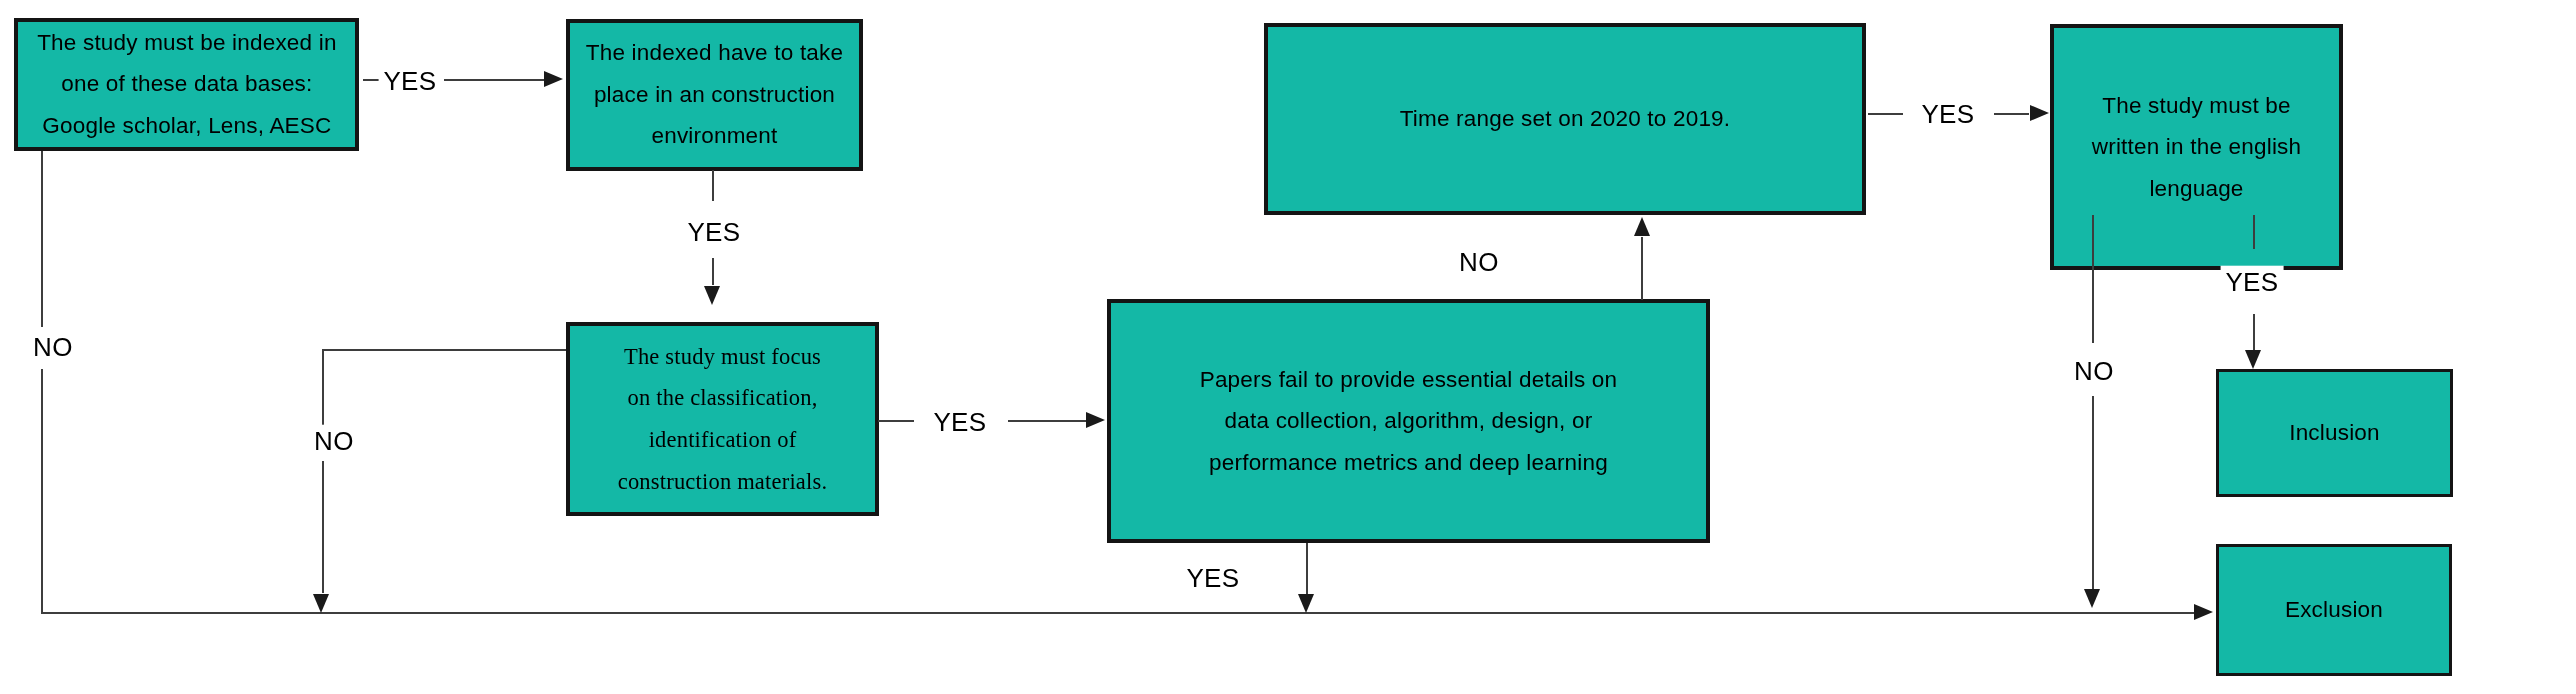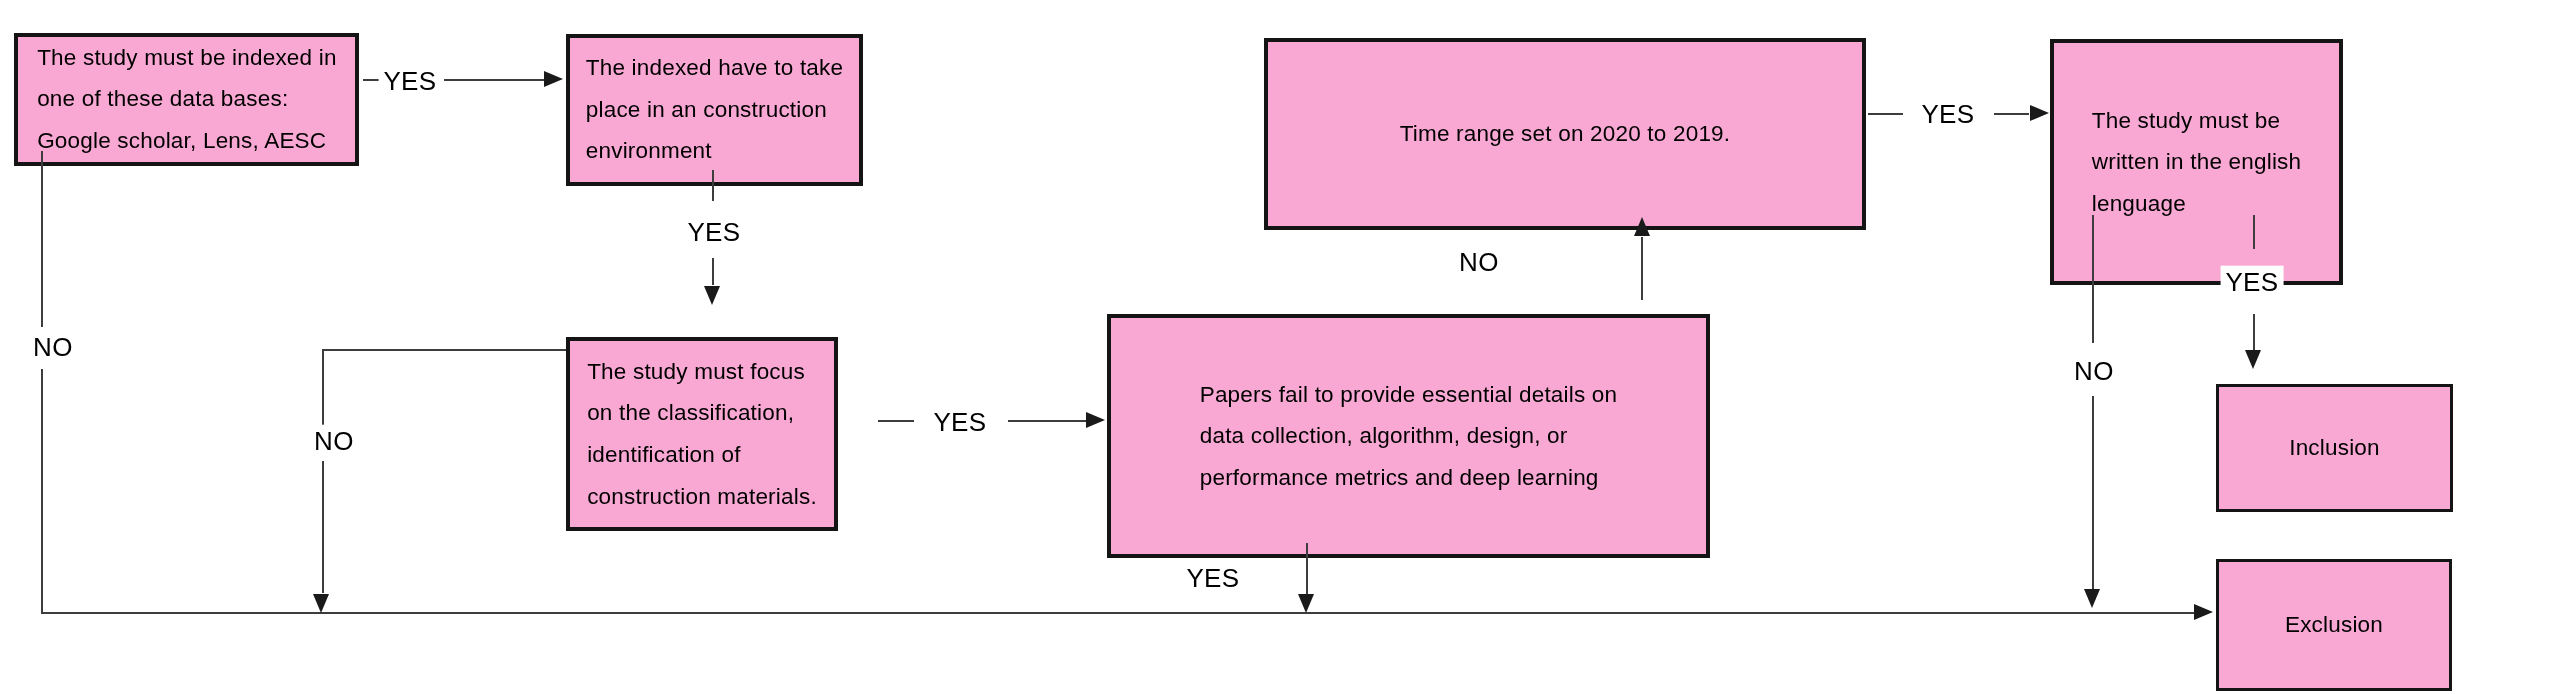--- a/index.html
+++ b/index.html
@@ -7,28 +7,27 @@
     position:relative;
     width:2576px;height:695px;
     background:#ffffff;
     font-family:"Liberation Sans", sans-serif;
     color:#000;
   }
   .node{
     position:absolute;
     box-sizing:border-box;
     border:4px solid #141414;
-    background:#f9a8d4;
+    background:#14b8a6;
     display:flex;align-items:center;justify-content:center;
-    text-align:left;
+    text-align:center;
     font-size:22.5px;
     line-height:1.85;
     white-space:pre-line;
     letter-spacing:0.2px;
-    margin-top:15px;
   }
   .node.thin{border-width:3.2px;}
   .h-line,.v-line{position:absolute;background:#3d3d3d;}
   .h-line{height:2.4px;}
   .v-line{width:2.4px;}
   .edge-label{
     position:absolute;
     transform:translate(-50%,-50%);
     background:#ffffff;
     padding:0.8px 4.8px;
@@ -47,21 +46,21 @@
 <div id="canvas">
 
   <div class="node" style="left:14.4px;top:17.6px;width:345px;height:133px;">The study must be indexed in
 one of these data bases:
 Google scholar, Lens, AESC</div>
 
   <div class="node" style="left:566px;top:18.5px;width:297px;height:152px;">The indexed have to take
 place in an construction
 environment</div>
 
-  <div class="node" style="left:566px;top:322px;width:272px;height:194px;">The study must focus
+  <div class="node" style="left:566px;top:322px;width:313px;height:194px;font-family:Liberation Serif, serif;">The study must focus
 on the classification,
 identification of
 construction materials.</div>
 
   <div class="node" style="left:1107px;top:299px;width:603px;height:244px;">Papers fail to provide essential details on
 data collection, algorithm, design, or
 performance metrics and deep learning</div>
 
   <div class="node" style="left:1264px;top:22.5px;width:602px;height:192px;">Time range set on 2020 to 2019.</div>
 

